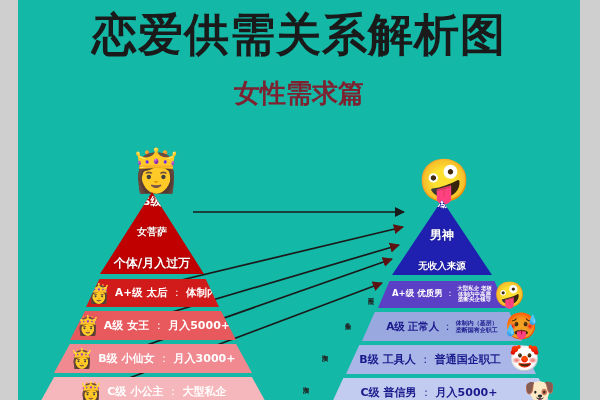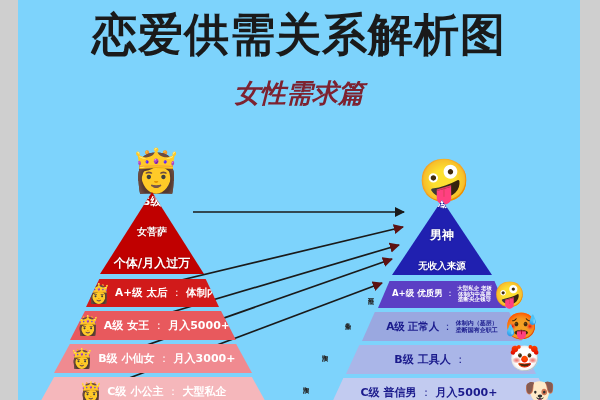--- a/index.html
+++ b/index.html
@@ -8,21 +8,21 @@
   }
   body {
     width: 600px; height: 400px;
     overflow: hidden;
     position: relative;
     font-family: "DejaVu Sans", "Liberation Sans", sans-serif;
   }
   #stage {
     position: absolute; inset: 0;
     width: 600px; height: 400px;
-    background: #7dd3fc;
+    background: #14b8a6;
     overflow: hidden;
   }
   .side-bar {
     position: absolute; top: 0; height: 400px;
     background: #cfcfcf;
   }
   .side-bar.left  { left: 0;  width: 18px; }
   .side-bar.right { left: 580px; width: 20px; }
 
   
@@ -39,21 +39,20 @@
   }
   #subtitle {
     position: absolute;
     left: 18px; top: 76px; width: 562px;
     text-align: center;
     font-size: 26px;
     font-weight: 700;
     color: #7d2230;
     line-height: 34px;
     white-space: nowrap;
-    font-style: italic;
   }
 
   
   .pyramid { position: absolute; }
 
   .apex {
     position: absolute;
     text-align: center;
     color: #fff;
     overflow: hidden;
@@ -257,20 +256,21 @@
     </div>
     <span class="emoji" style="position:absolute; left:505px; top:313px; font-size:26px;">🥵</span>
 
     <div class="row" style="left:346px; top:345px; width:190px; height:29px; background:#aab6e8;
                 clip-path: polygon(7% 0%, 93% 0%, 100% 100%, 0% 100%);
                 color:#1a1a8c;">
       <div class="row-text" style="font-size:11px; padding-right:22px;">
         <span class="grade">B级</span>
         <span class="name">工具人</span>
         <span>：</span>
+        <span class="desc">普通国企职工</span>
       </div>
     </div>
     <span class="emoji" style="position:absolute; left:509px; top:346px; font-size:25px;">🤡</span>
 
     <div class="row" style="left:330px; top:378px; width:222px; height:29px; background:#c2cbf0;
                 clip-path: polygon(6% 0%, 94% 0%, 100% 100%, 0% 100%);
                 color:#1a1a8c;">
       <div class="row-text" style="font-size:11px; padding-right:24px;">
         <span class="grade">C级</span>
         <span class="name">普信男</span>

